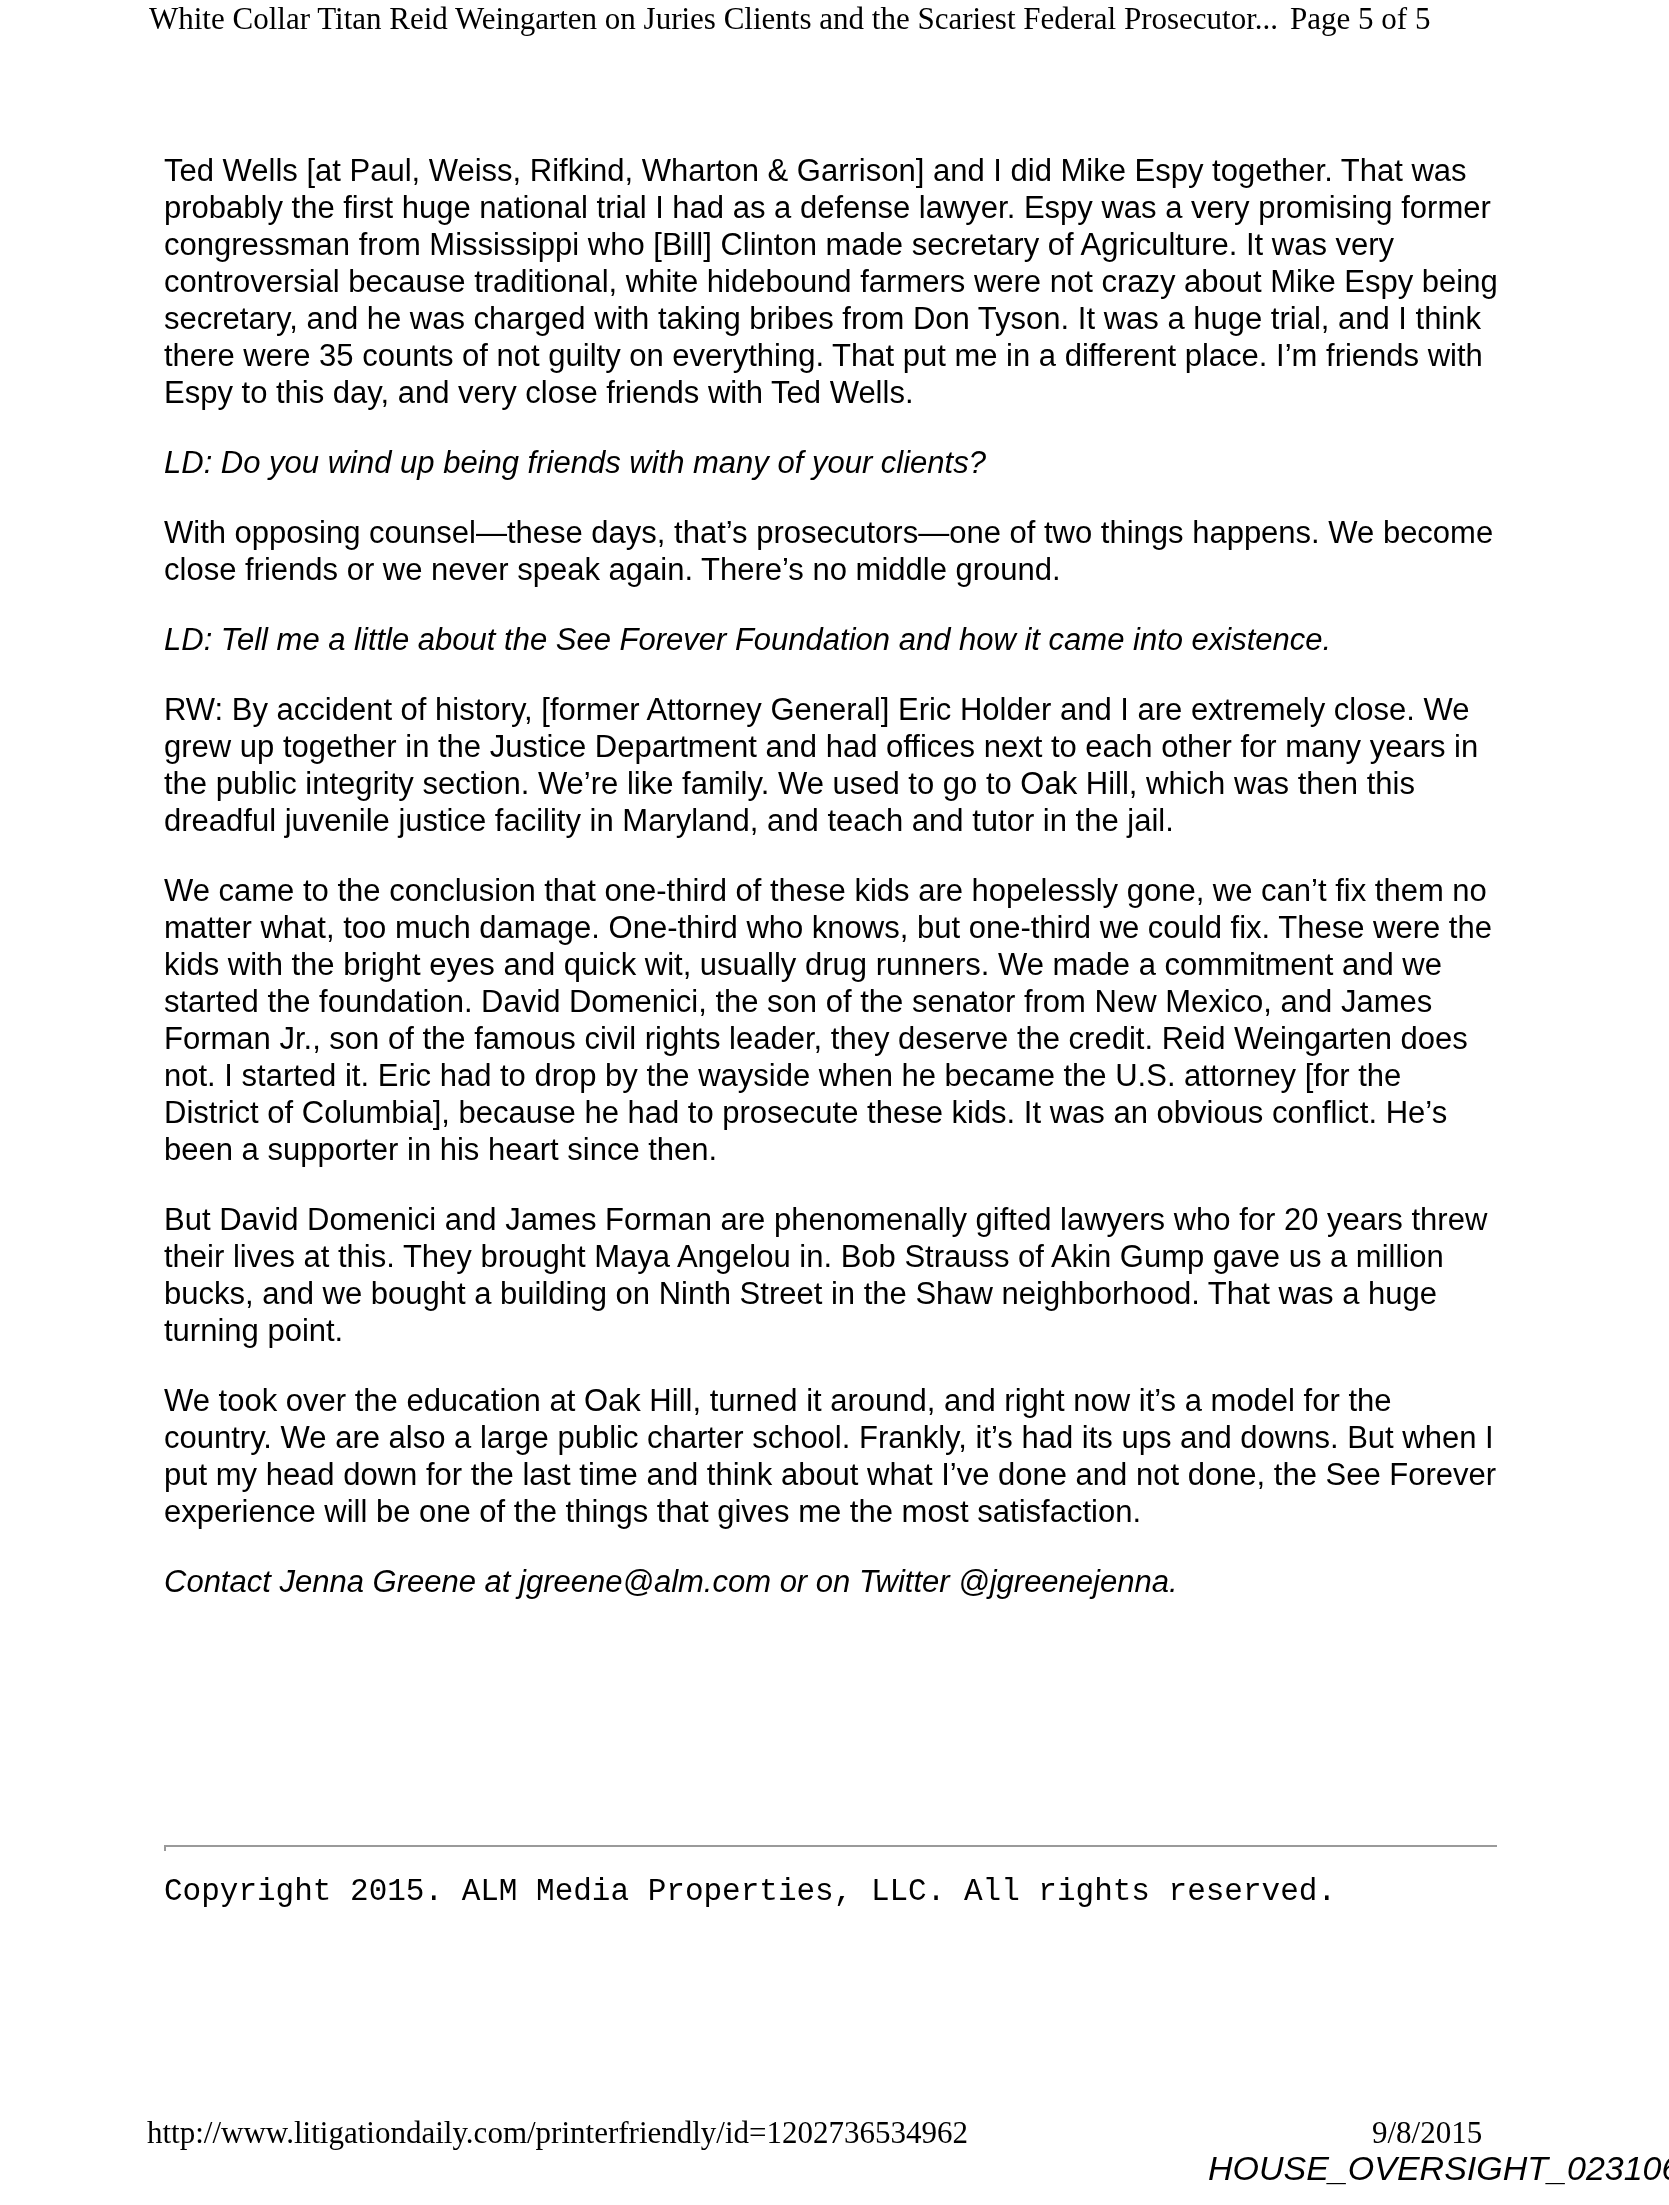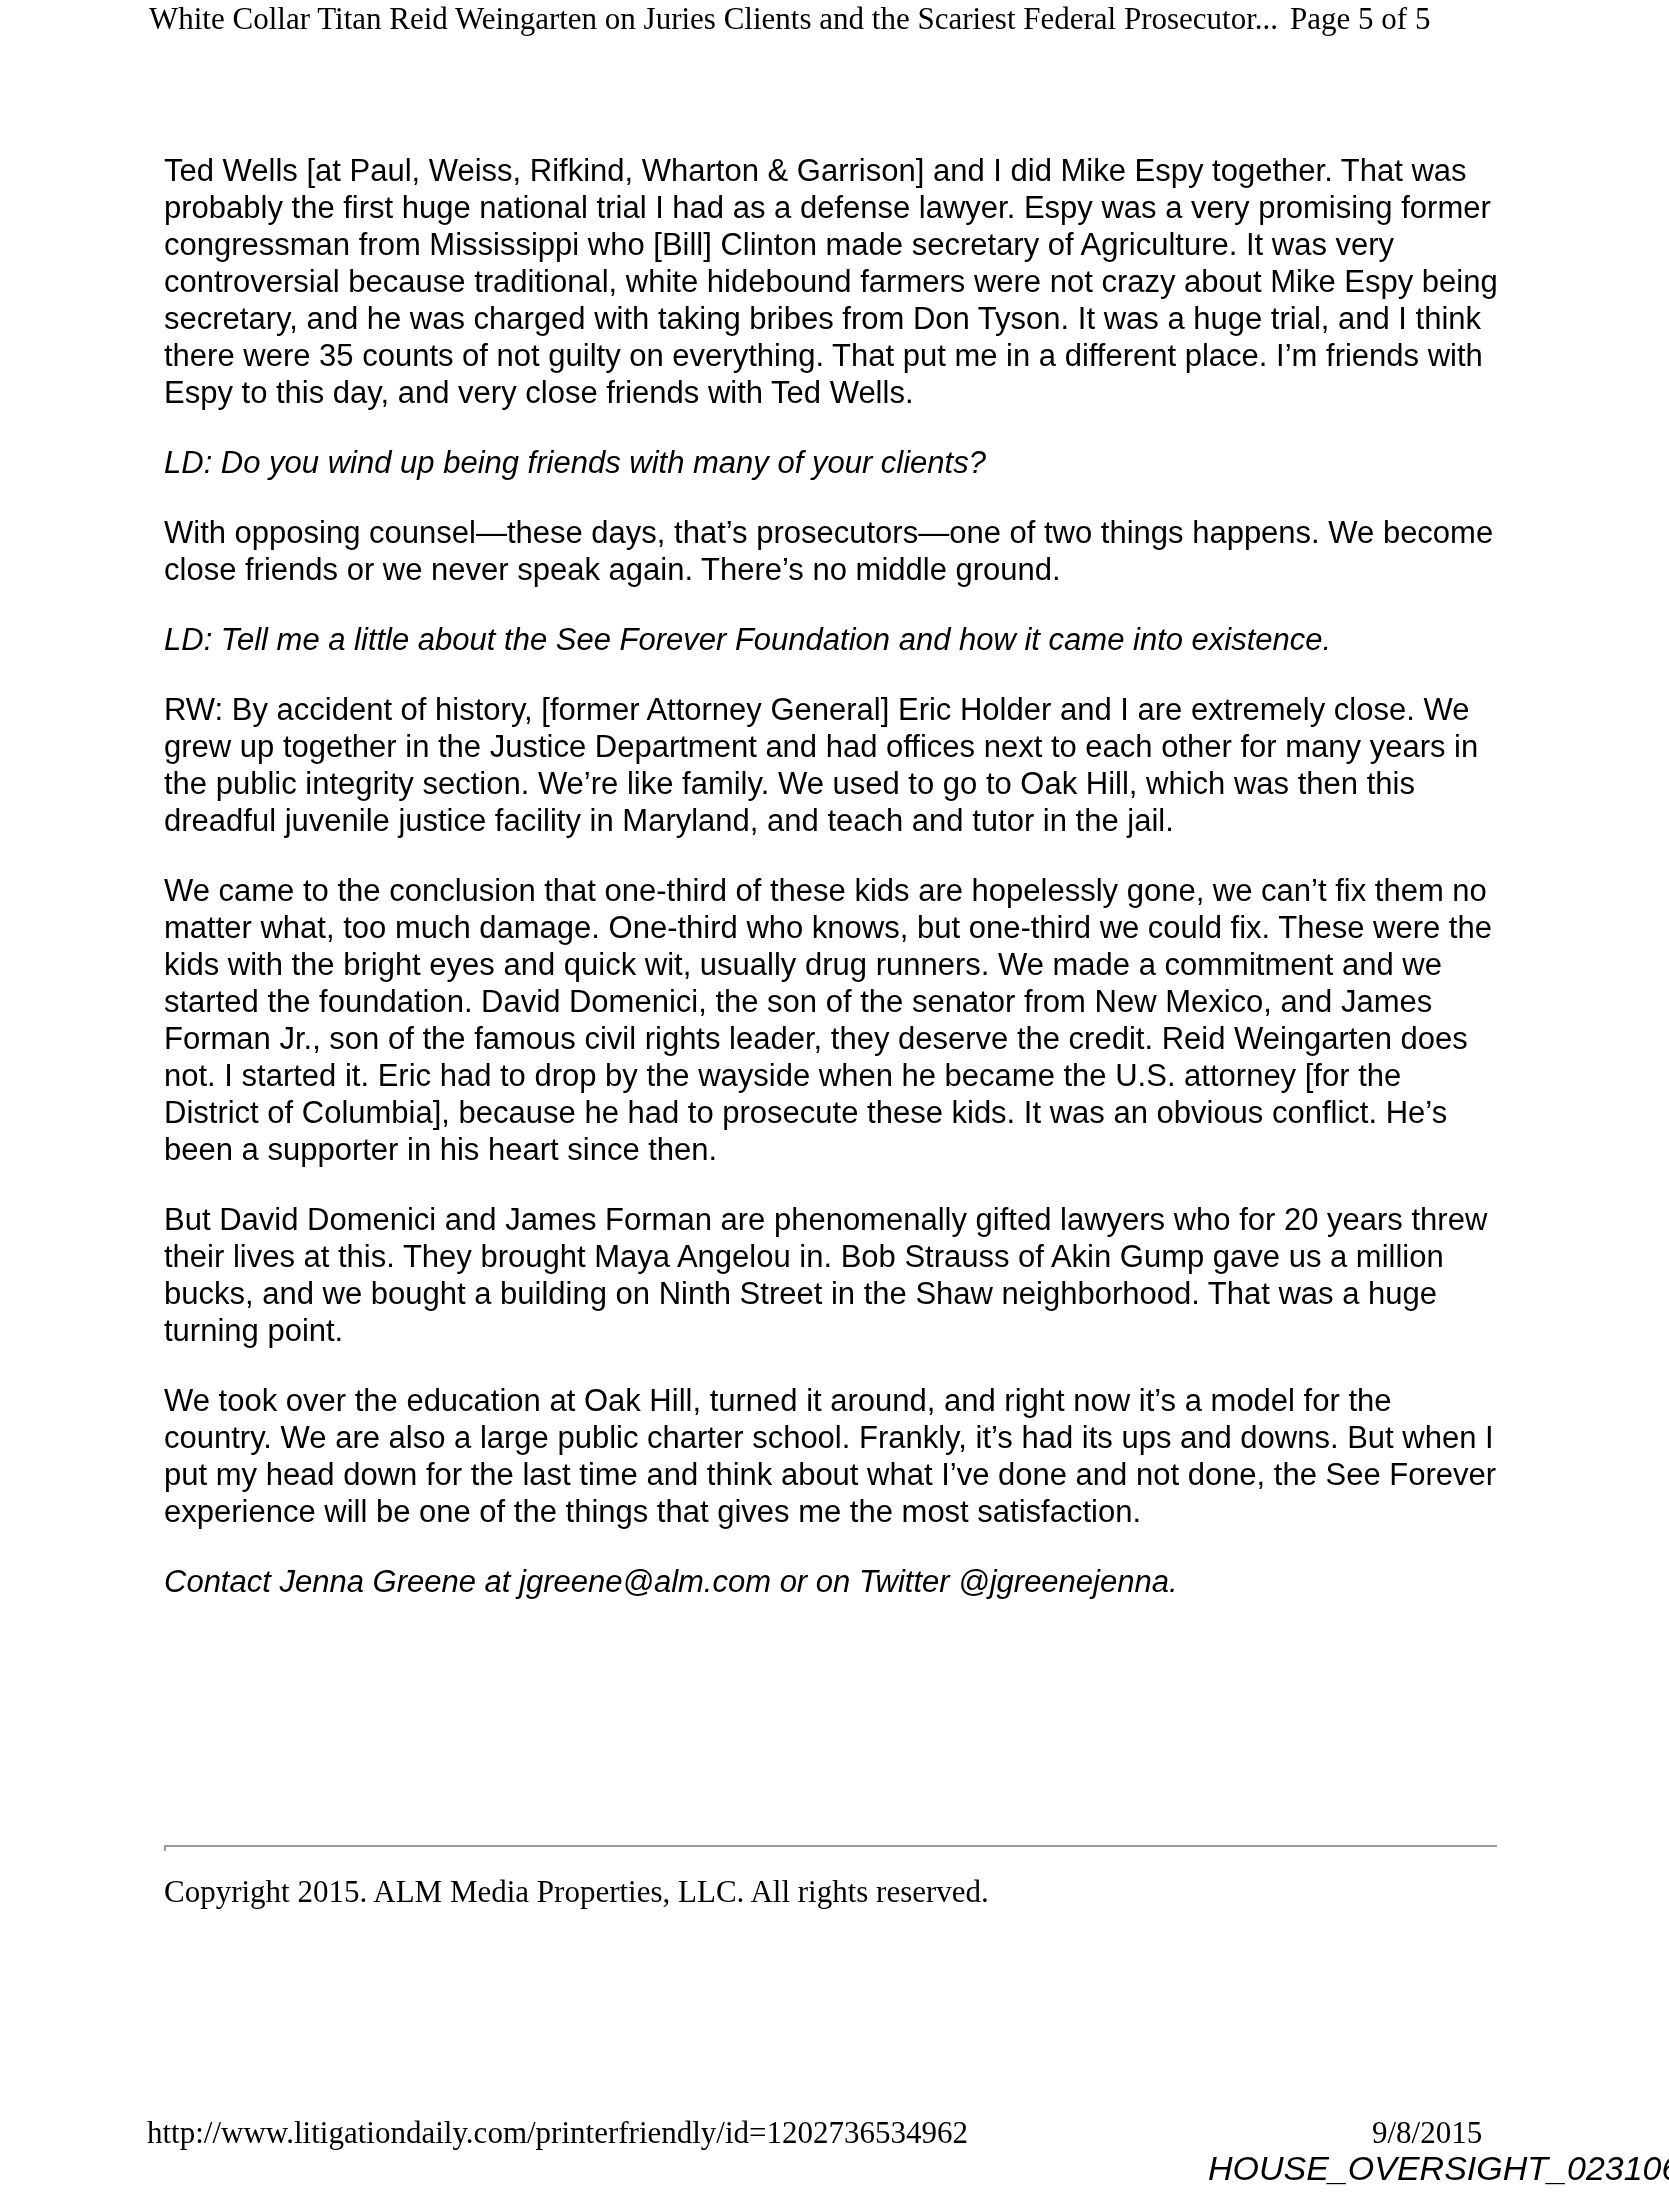--- a/index.html
+++ b/index.html
@@ -16,21 +16,21 @@
   }
   .body p { margin: 8px 0 33px 0; }
   .body p.q { font-style: italic; }
   .rule {
     position: absolute; left: 164px; top: 1845px; width: 1331px; height: 2px;
     background: #9a9a9a; border-left: 2px solid #9a9a9a;
   }
   .rule::after { content: ""; position: absolute; left: -2px; top: 2px; width: 2px; height: 3.9px; background: #9a9a9a; }
   .copy {
     position: absolute; left: 164px; top: 1873px;
-    font-family: Liberation Serif, serif; font-size: 31px; line-height: 37px; text-align: center;
+    font-family: Liberation Mono, monospace; font-size: 31px; line-height: 37px; text-align: center;
   }
   .url {
     position: absolute; left: 147px; top: 2114px;
     font-family: "Liberation Serif", serif; font-size: 31px; line-height: 37px; white-space: nowrap;
   }
   .date {
     position: absolute; left: 1372px; top: 2114px;
     font-family: "Liberation Serif", serif; font-size: 31px; line-height: 37px; white-space: nowrap; text-align: center;
   }
   .bates {

